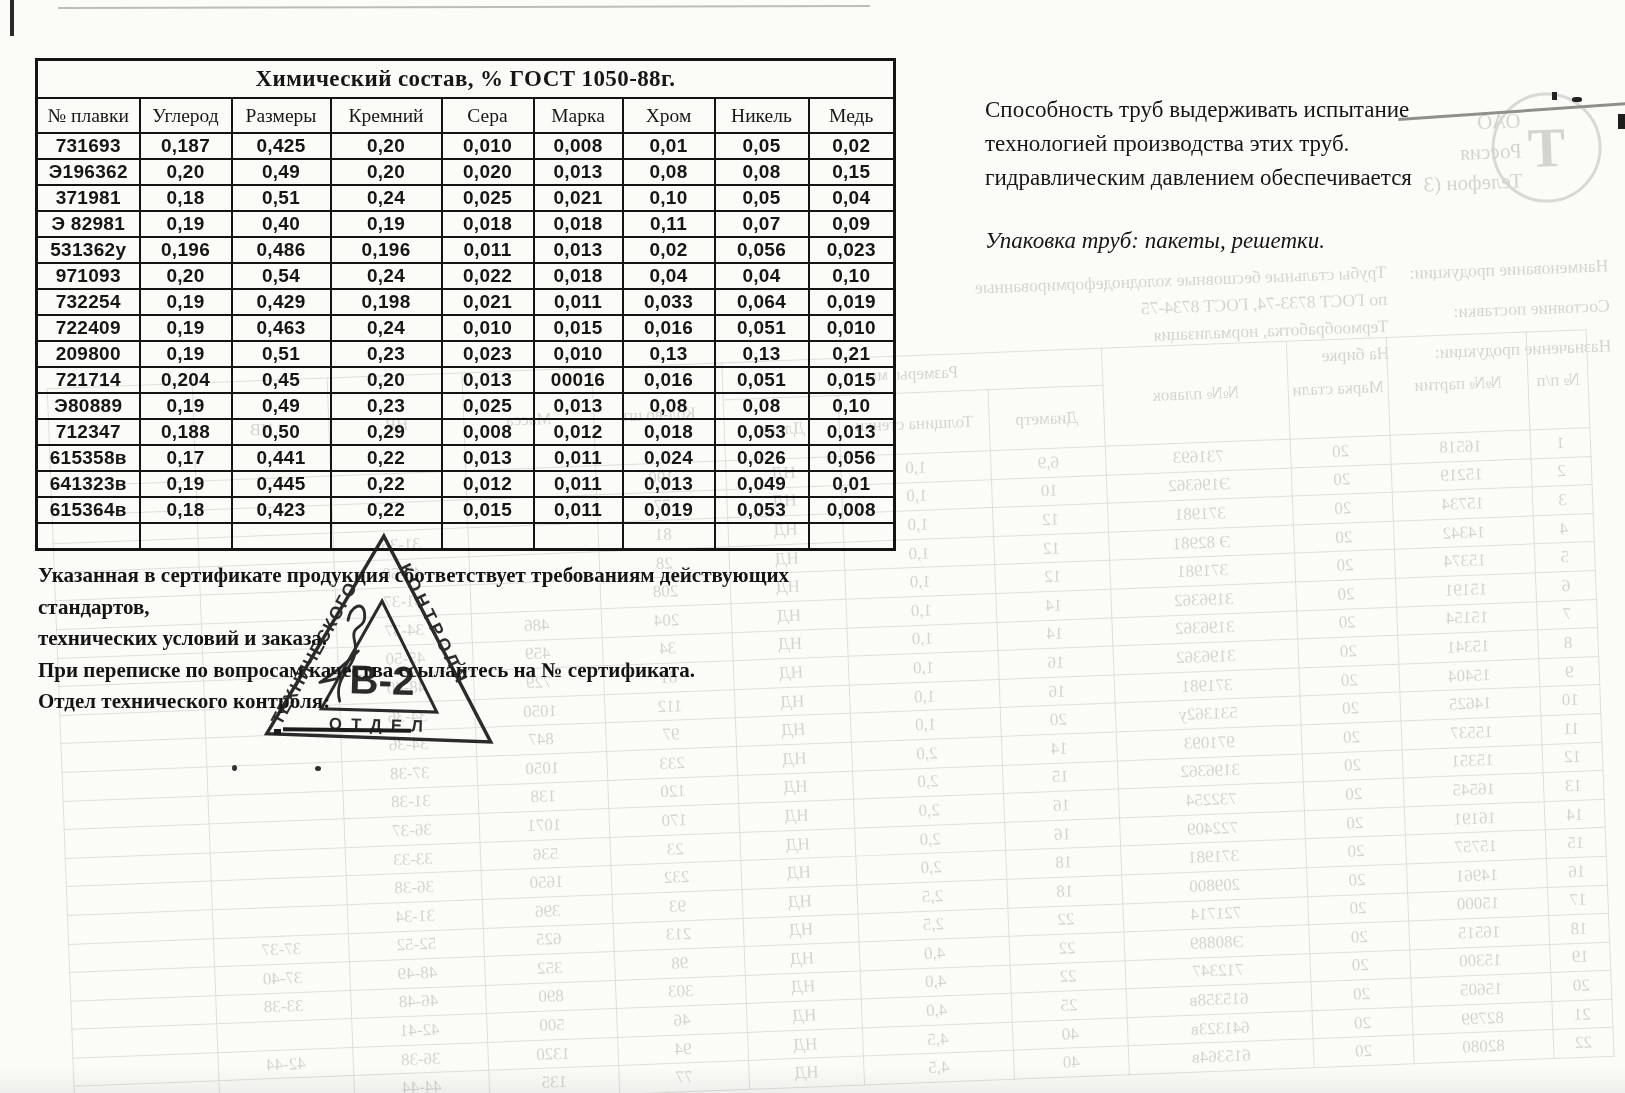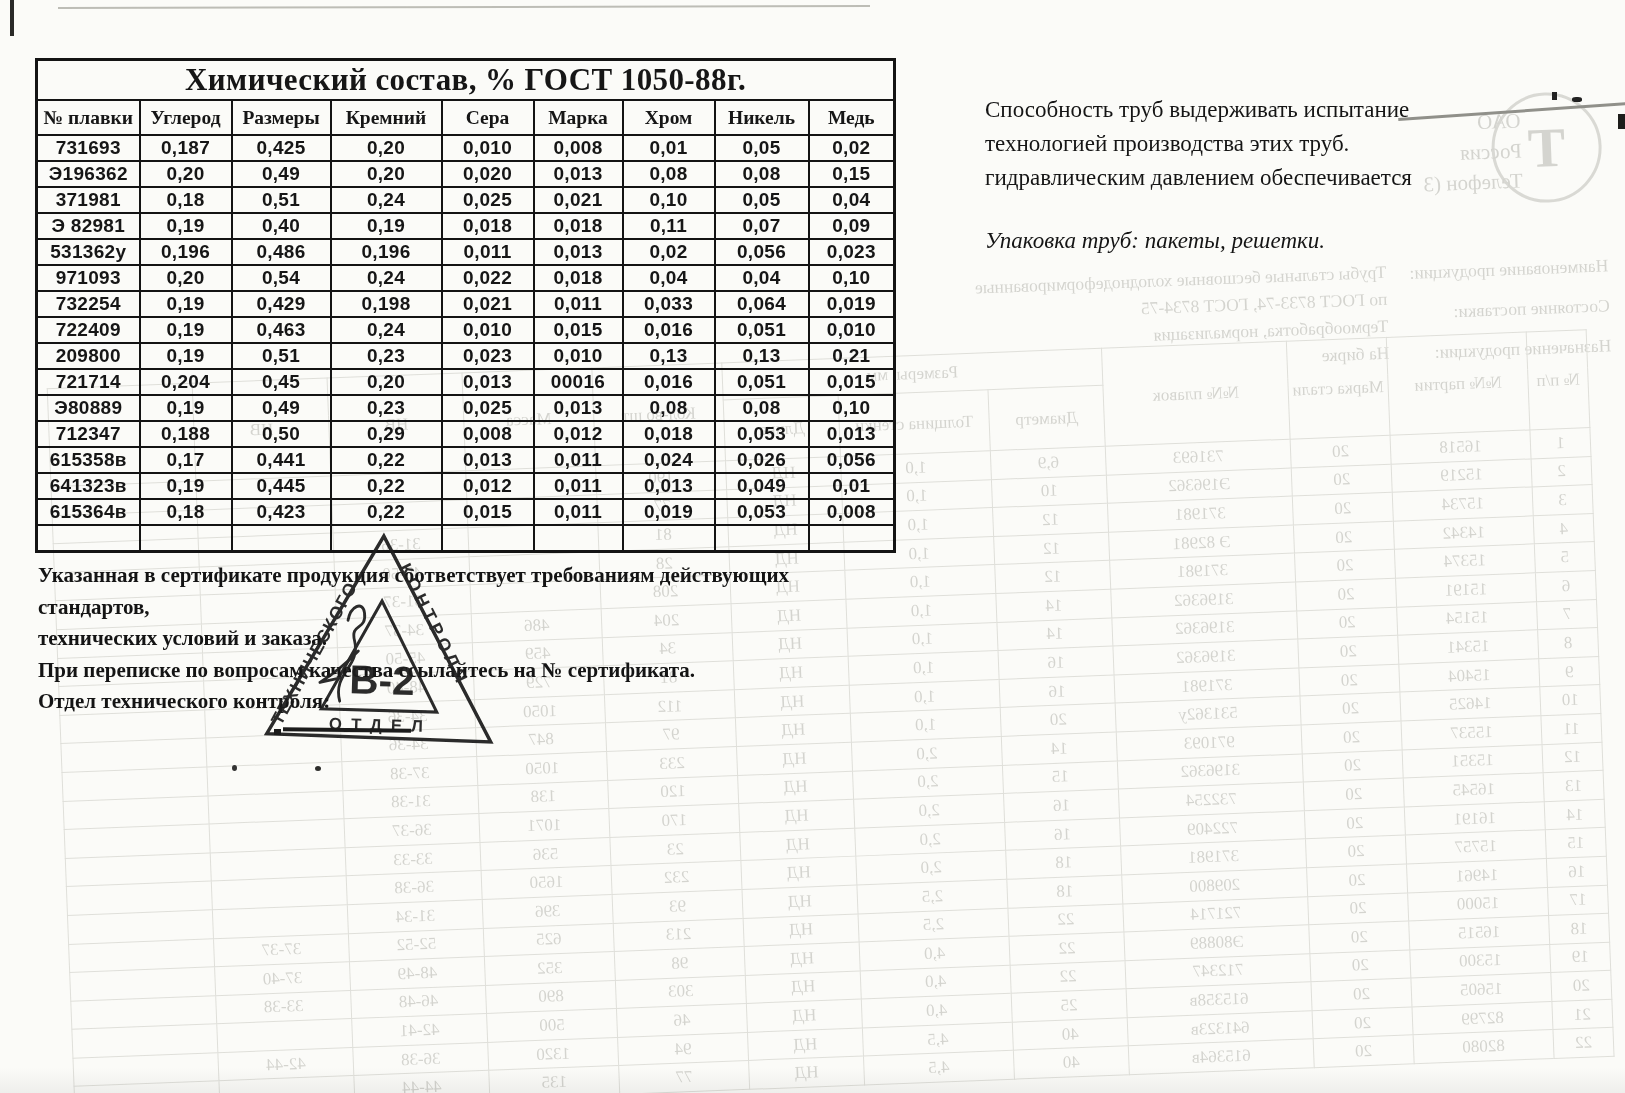--- a/index.html
+++ b/index.html
@@ -34,23 +34,23 @@
   .a-dot1{left:1552px;top:92px;width:5px;height:8px;background:#222;}
   .a-dot2{left:1572px;top:97px;width:10px;height:5px;background:#222;border-radius:40%;}
   .a-dot3{left:1618px;top:114px;width:7px;height:15px;background:#1d1d1b;}
   .a-dot4{left:232px;top:765px;width:5px;height:6px;background:#333;border-radius:50%;}
   .a-dot5{left:315px;top:766px;width:6px;height:5px;background:#2d2d2b;border-radius:50%;}
 
   
   .chem-wrap{position:absolute;left:35px;top:58px;}
   table.chem{border-collapse:collapse;table-layout:fixed;width:858px;border:3.5px solid #141414;}
   table.chem th,table.chem td{border:2.6px solid #141414;}
-  tr.t-title th{height:34px;font-weight:bold;font-size:31px;letter-spacing:.4px;
+  tr.t-title th{height:34px;font-weight:bold;font-size:23px;letter-spacing:.4px;
         font-family:"Liberation Serif",serif;}
-  tr.t-cols th{height:31px;font-weight:bold;font-size:19.5px;font-family:"Liberation Serif",serif;margin-left:36px;}
+  tr.t-cols th{height:31px;font-weight:normal;font-size:19.5px;font-family:"Liberation Serif",serif;margin-left:36px;}
   table.chem tbody td{height:20.6px;text-align:center;font-weight:bold;font-size:19px;
         font-family:"Liberation Sans",sans-serif;letter-spacing:.3px;}
   table.chem tbody tr.empty td{height:21px;}
 
   
   .right-notes{position:absolute;left:985px;top:93px;width:500px;font-size:23px;
         line-height:34px;color:#151515;}
   .right-notes .pack{margin-top:29px;font-style:italic;}
 
   

